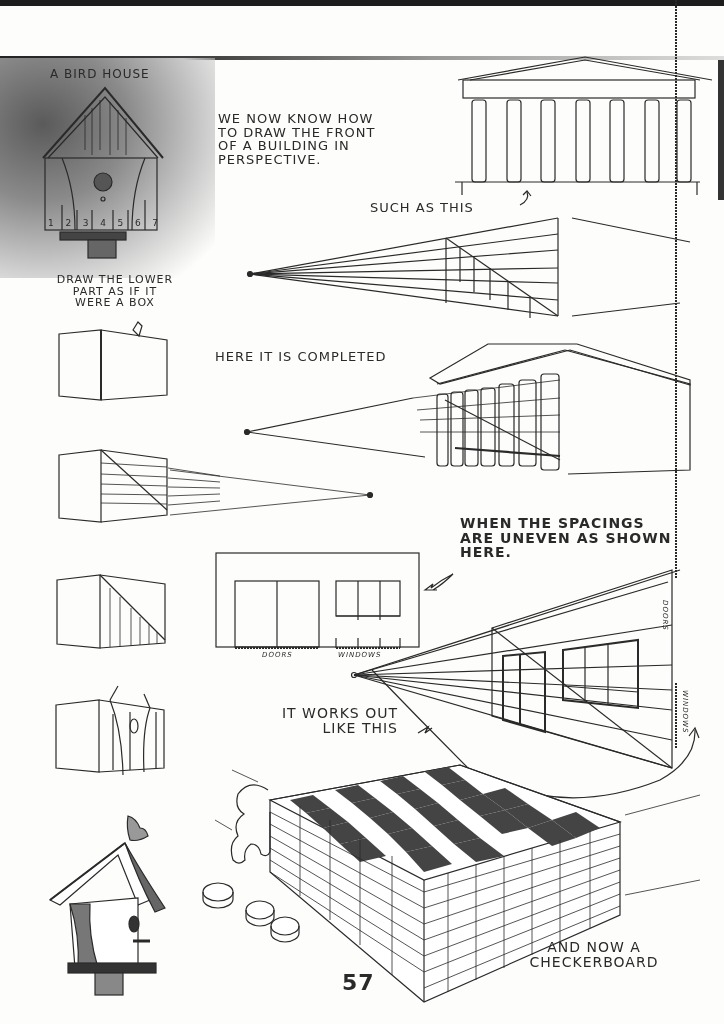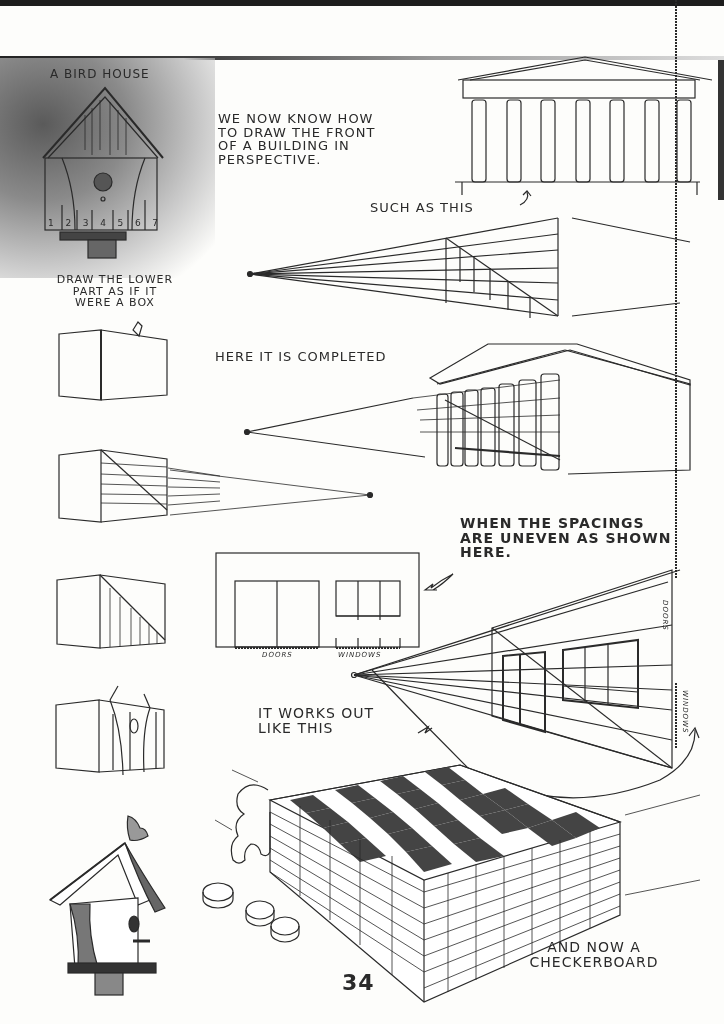--- a/index.html
+++ b/index.html
@@ -305,33 +305,33 @@
 OF A BUILDING IN
 PERSPECTIVE.</div>
 <div class="txt" style="left:370px;top:201px;font-size:13px;">SUCH AS THIS</div>
 <div class="txt" style="left:40px;top:274px;font-size:11px;text-align:center;width:150px;">DRAW THE LOWER
 PART AS IF IT
 WERE A BOX</div>
 <div class="txt" style="left:215px;top:350px;font-size:13px;">HERE IT IS COMPLETED</div>
 <div class="txt" style="left:460px;top:516px;font-size:14px;font-weight:bold;">WHEN THE SPACINGS
 ARE UNEVEN AS SHOWN
 HERE.</div>
-<div class="txt" style="left:258px;top:706px;font-size:14px;text-align:left;width:140px;">IT WORKS OUT
+<div class="txt" style="left:258px;top:706px;font-size:14px;text-align:right;width:140px;">IT WORKS OUT
 LIKE THIS</div>
 <div class="txt" style="left:518px;top:940px;font-size:14px;text-align:center;width:152px;">AND NOW A
 CHECKERBOARD</div>
 
 <div class="txt small" style="left:262px;top:652px;">DOORS</div>
 <div class="txt small" style="left:338px;top:652px;">WINDOWS</div>
 <div class="txt small" style="left:668px;top:600px;transform:rotate(90deg);transform-origin:left top;">DOORS</div>
 <div class="txt small" style="left:688px;top:690px;transform:rotate(90deg);transform-origin:left top;">WINDOWS</div>
 
 <div style="position:absolute;left:48px;top:218px;width:110px;display:flex;justify-content:space-between;font-size:9px;">
   <span>1</span>
   <span>2</span>
   <span>3</span>
   <span>4</span>
   <span>5</span>
   <span>6</span>
   <span>7</span>
 </div>
 
-<div class="pagenum">34</div>
+<div class="pagenum">57</div>
 
 </body></html>

